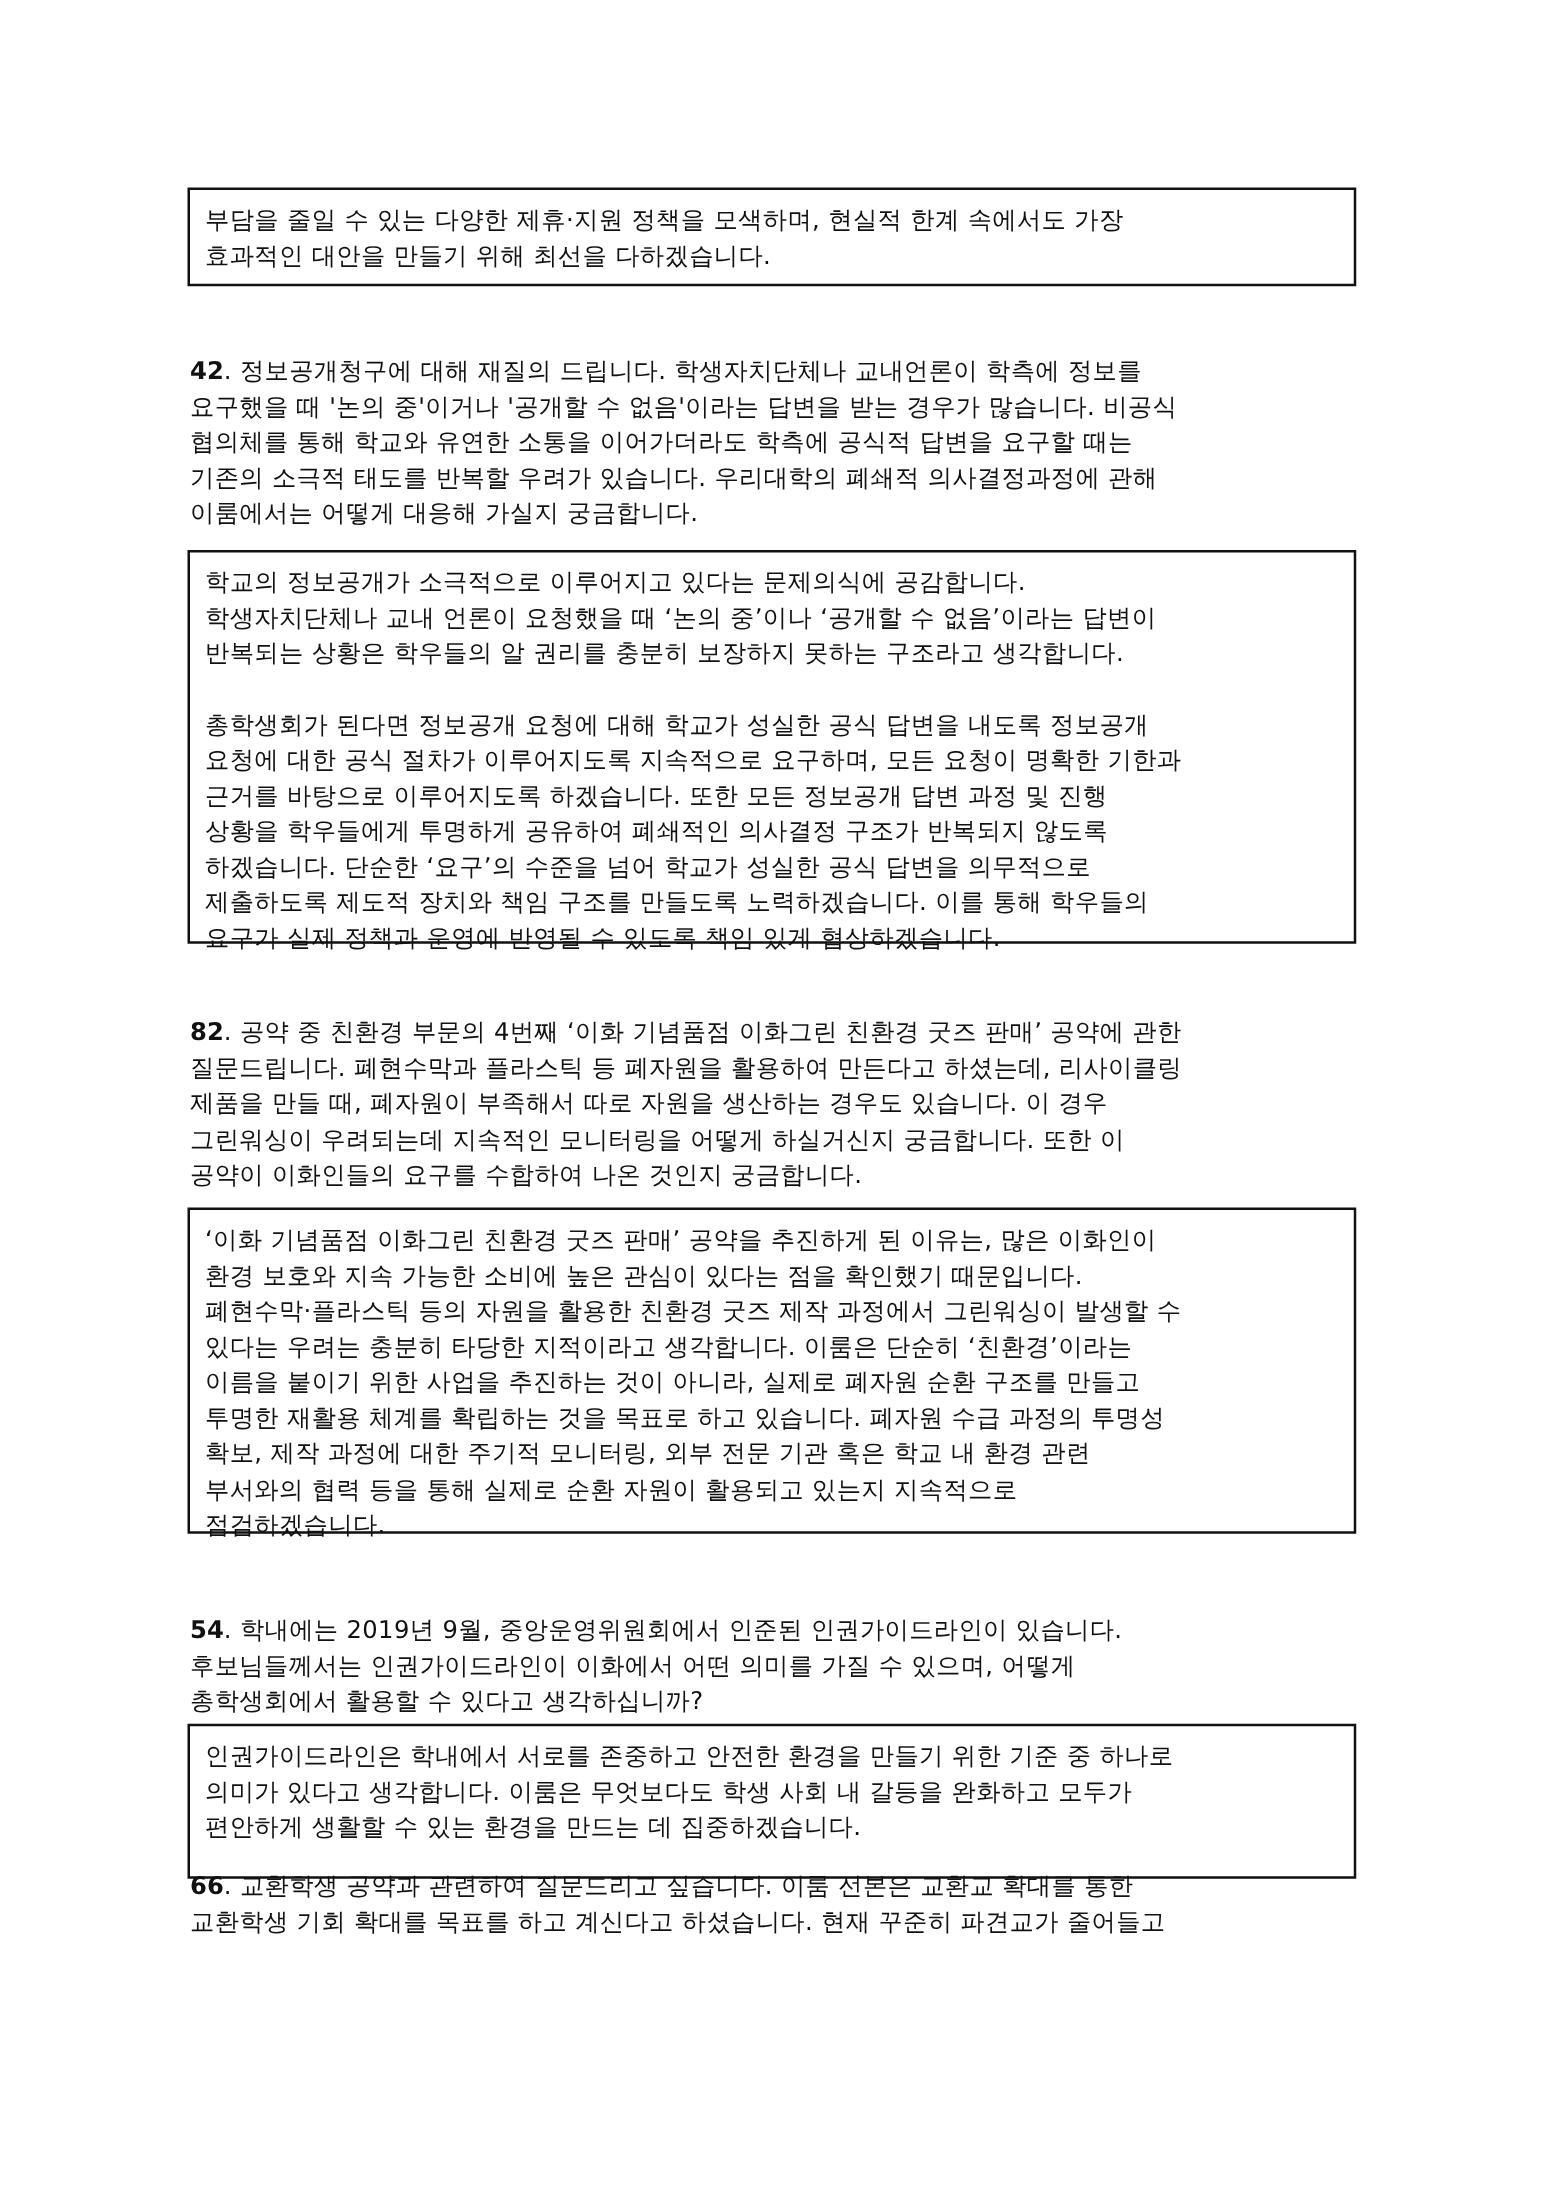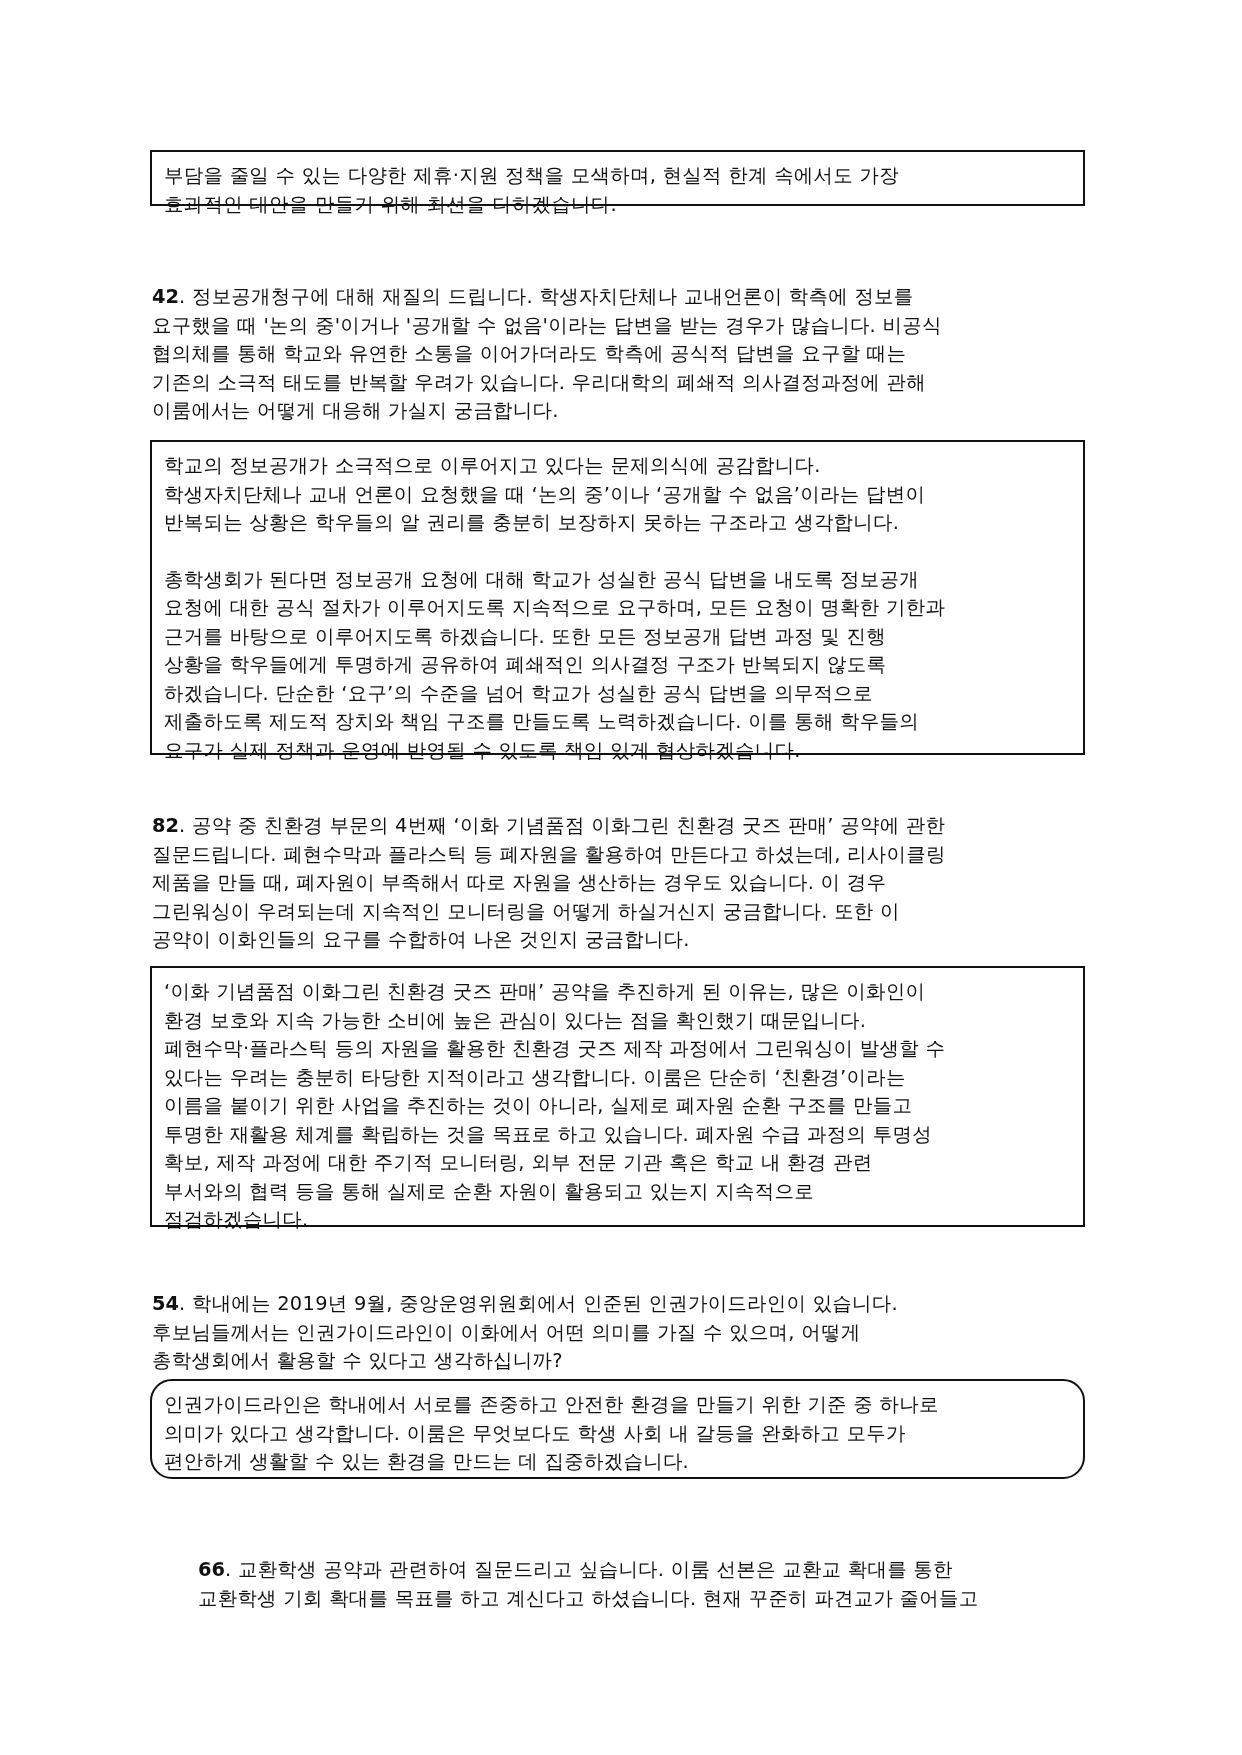--- a/index.html
+++ b/index.html
@@ -31,21 +31,21 @@
     white-space: nowrap;
     letter-spacing: 0.3px;
     transform-origin: left center;
   }
   .q-num { font-weight: bold; letter-spacing: 0; }
   .para-gap { height: 28px; }
 </style>
 </head>
 <body>
 
-<div class="answer-box" style="top:150px; height:56px;">
+<div class="answer-box" style="top:150px; height:79px;">
   <div class="line" style="transform: scaleX(0.996);">부담을 줄일 수 있는 다양한 제휴·지원 정책을 모색하며, 현실적 한계 속에서도 가장</div>
   <div class="line" style="transform: scaleX(0.996);">효과적인 대안을 만들기 위해 최선을 다하겠습니다.</div>
 </div>
 
 <div class="question" style="top:283px;">
   <div class="line" style="transform: scaleX(0.995);"><span class="q-num">42</span><span>. 정보공개청구에 대해 재질의 드립니다. 학생자치단체나 교내언론이 학측에 정보를</span></div>
   <div class="line" style="transform: scaleX(0.995);">요구했을 때 '논의 중'이거나 '공개할 수 없음'이라는 답변을 받는 경우가 많습니다. 비공식</div>
   <div class="line" style="transform: scaleX(0.995);">협의체를 통해 학교와 유연한 소통을 이어가더라도 학측에 공식적 답변을 요구할 때는</div>
   <div class="line" style="transform: scaleX(0.995);">기존의 소극적 태도를 반복할 우려가 있습니다. 우리대학의 폐쇄적 의사결정과정에 관해</div>
   <div class="line" style="transform: scaleX(0.995);">이룸에서는 어떻게 대응해 가실지 궁금합니다.</div>
@@ -84,22 +84,22 @@
   <div class="line" style="transform: scaleX(0.996);">부서와의 협력 등을 통해 실제로 순환 자원이 활용되고 있는지 지속적으로</div>
   <div class="line" style="transform: scaleX(0.996);">점검하겠습니다.</div>
 </div>
 
 <div class="question" style="top:1290px;">
   <div class="line" style="transform: scaleX(0.995);"><span class="q-num">54</span><span>. 학내에는 2019년 9월, 중앙운영위원회에서 인준된 인권가이드라인이 있습니다.</span></div>
   <div class="line" style="transform: scaleX(0.995);">후보님들께서는 인권가이드라인이 이화에서 어떤 의미를 가질 수 있으며, 어떻게</div>
   <div class="line" style="transform: scaleX(0.995);">총학생회에서 활용할 수 있다고 생각하십니까?</div>
 </div>
 
-<div class="answer-box" style="top:1379px; height:100px;border-radius:22px;">
+<div class="answer-box" style="top:1379px; height:124px;">
   <div class="line" style="transform: scaleX(0.996);">인권가이드라인은 학내에서 서로를 존중하고 안전한 환경을 만들기 위한 기준 중 하나로</div>
   <div class="line" style="transform: scaleX(0.996);">의미가 있다고 생각합니다. 이룸은 무엇보다도 학생 사회 내 갈등을 완화하고 모두가</div>
   <div class="line" style="transform: scaleX(0.996);">편안하게 생활할 수 있는 환경을 만드는 데 집중하겠습니다.</div>
 </div>
 
-<div class="question" style="top:1556px;margin-left:46px;">
+<div class="question" style="top:1495px;">
   <div class="line" style="transform: scaleX(0.995);"><span class="q-num">66</span><span>. 교환학생 공약과 관련하여 질문드리고 싶습니다. 이룸 선본은 교환교 확대를 통한</span></div>
   <div class="line" style="transform: scaleX(0.995);">교환학생 기회 확대를 목표를 하고 계신다고 하셨습니다. 현재 꾸준히 파견교가 줄어들고</div>
 </div>
 
 </body></html>

